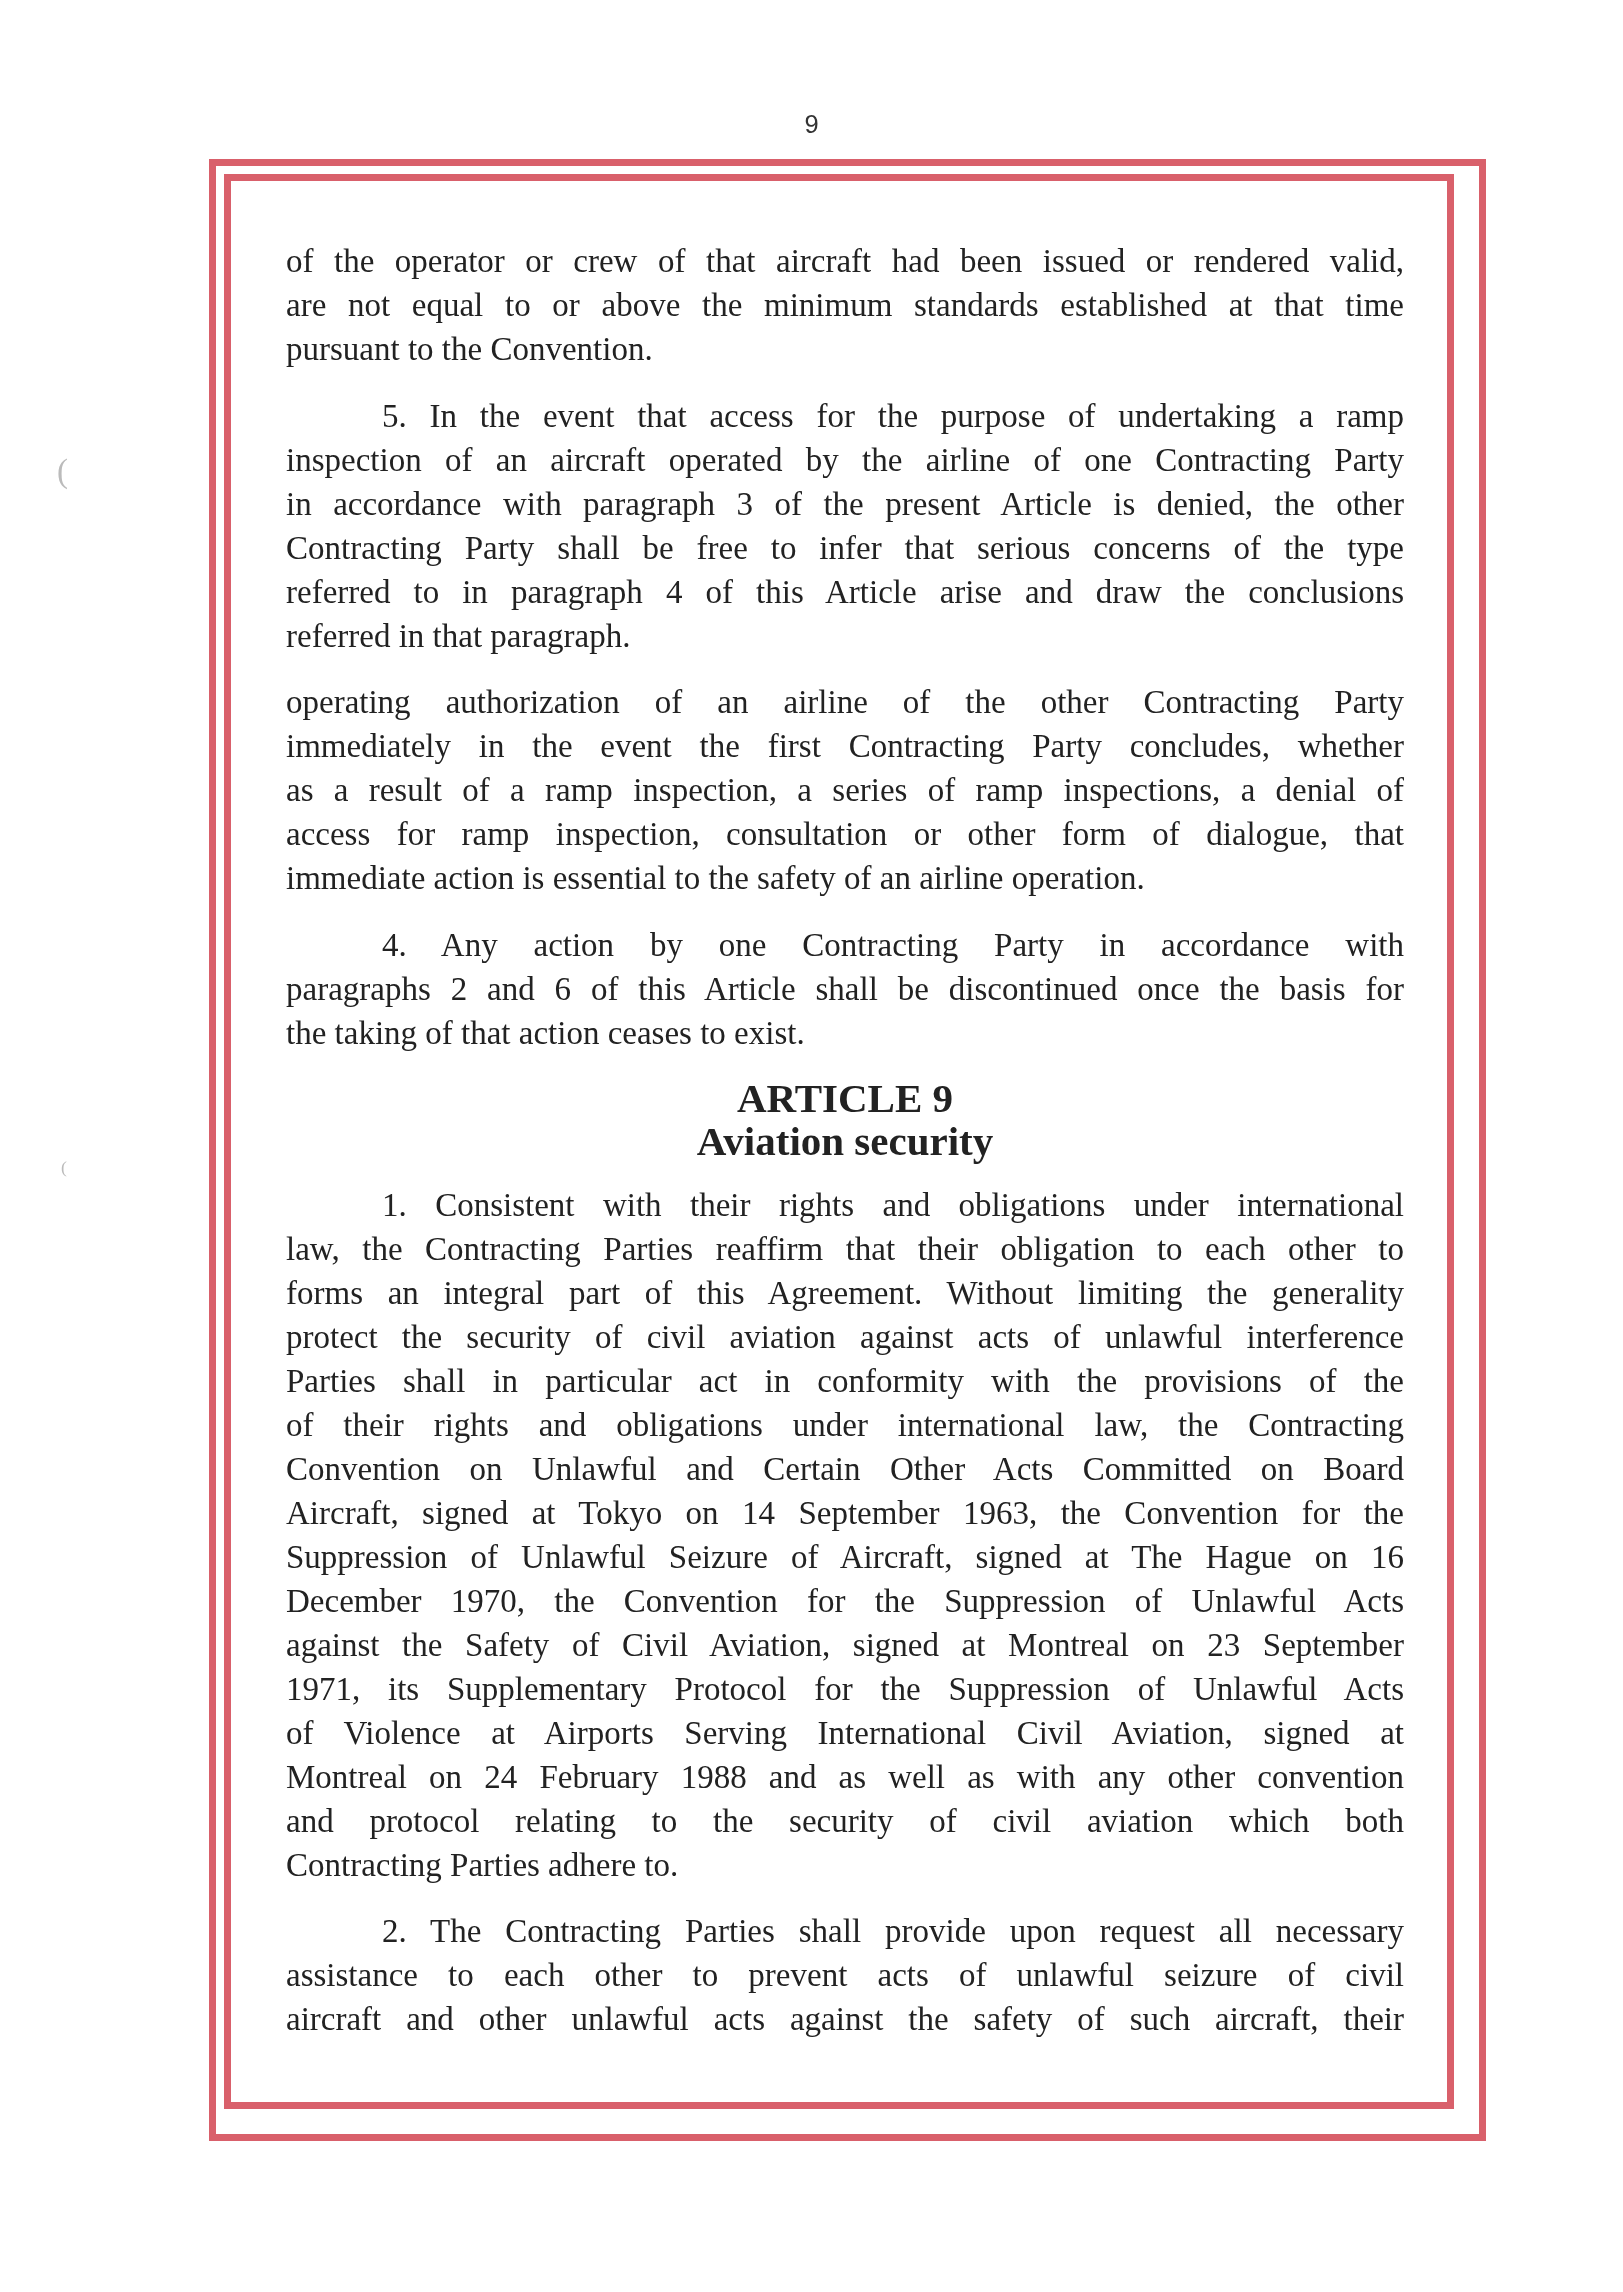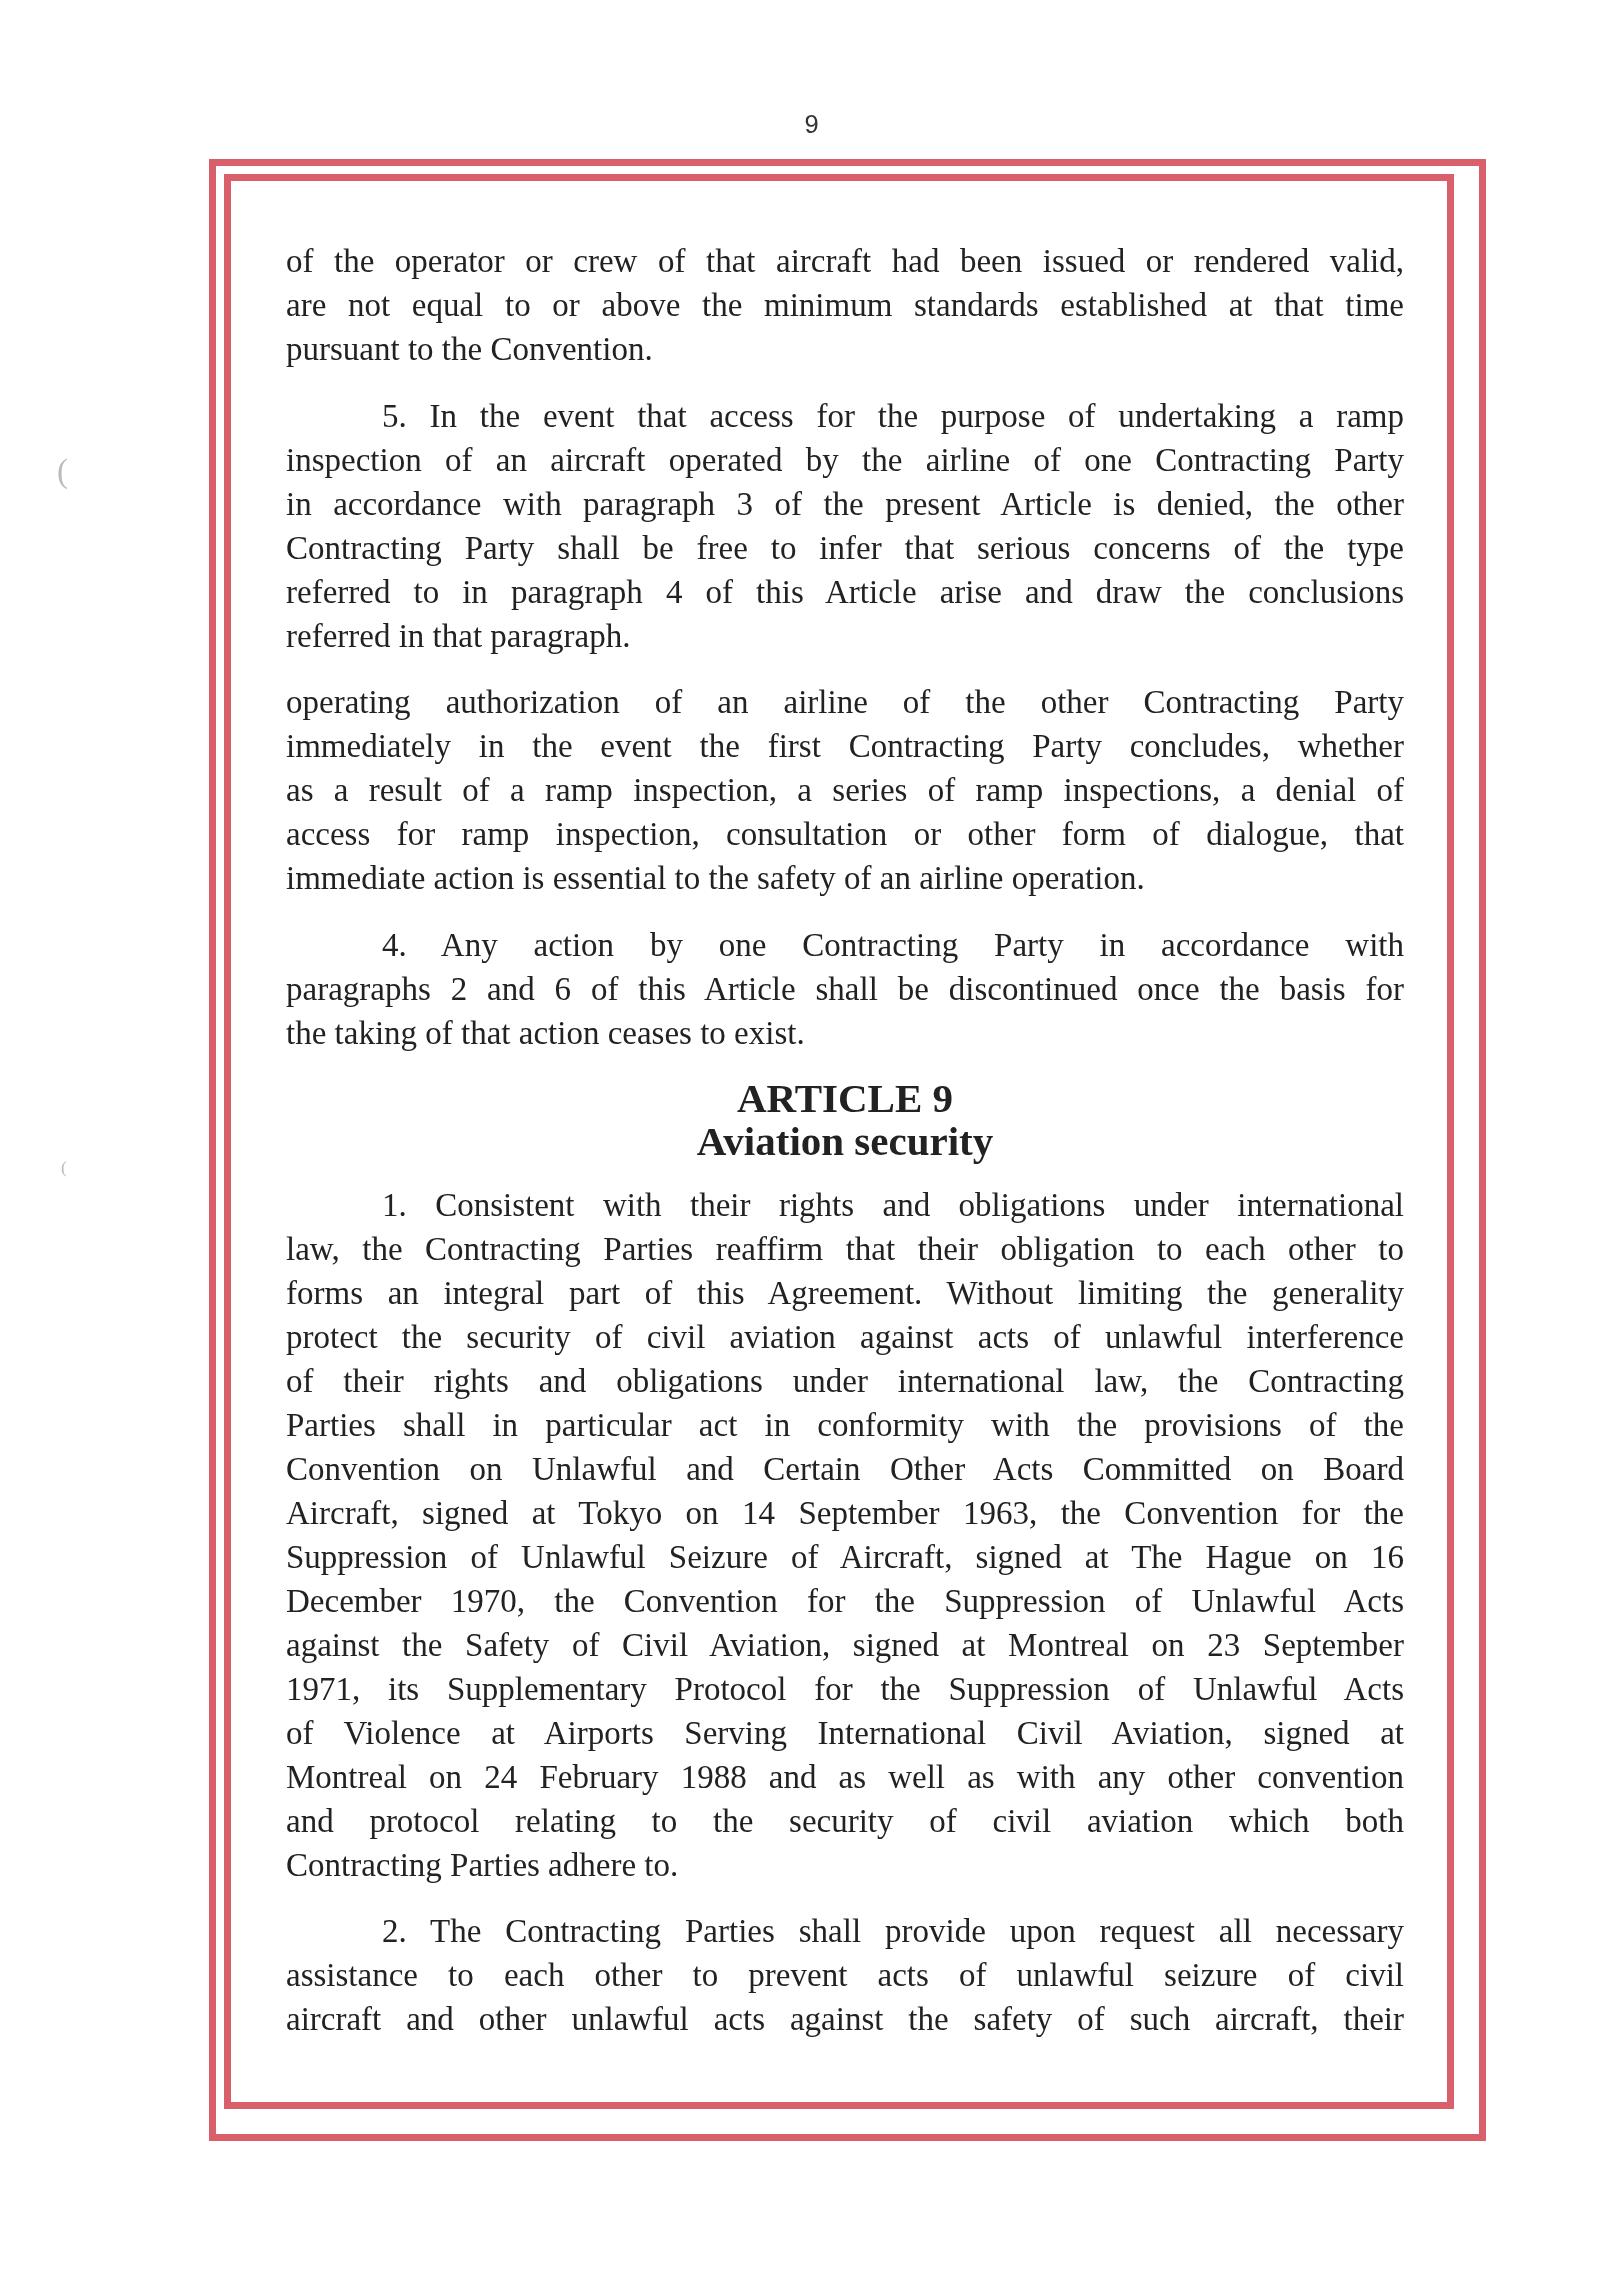--- a/index.html
+++ b/index.html
@@ -62,22 +62,22 @@
   <div class="heading-block">
     <p class="heading">ARTICLE 9</p>
     <p class="heading">Aviation security</p>
   </div>
   <div id="after">
       <div class="para">
         <span class="line first">1. Consistent with their rights and obligations under international</span>
         <span class="line">law, the Contracting Parties reaffirm that their obligation to each other to</span>
         <span class="line">forms an integral part of this Agreement. Without limiting the generality</span>
         <span class="line">protect the security of civil aviation against acts of unlawful interference</span>
+        <span class="line">Parties shall in particular act in conformity with the provisions of the</span>
         <span class="line">of their rights and obligations under international law, the Contracting</span>
-        <span class="line">Parties shall in particular act in conformity with the provisions of the</span>
         <span class="line">Convention on Unlawful and Certain Other Acts Committed on Board</span>
         <span class="line">Aircraft, signed at Tokyo on 14 September 1963, the Convention for the</span>
         <span class="line">Suppression of Unlawful Seizure of Aircraft, signed at The Hague on 16</span>
         <span class="line">December 1970, the Convention for the Suppression of Unlawful Acts</span>
         <span class="line">against the Safety of Civil Aviation, signed at Montreal on 23 September</span>
         <span class="line">1971, its Supplementary Protocol for the Suppression of Unlawful Acts</span>
         <span class="line">of Violence at Airports Serving International Civil Aviation, signed at</span>
         <span class="line">Montreal on 24 February 1988 and as well as with any other convention</span>
         <span class="line">and protocol relating to the security of civil aviation which both</span>
         <span class="line last">Contracting Parties adhere to.</span>

